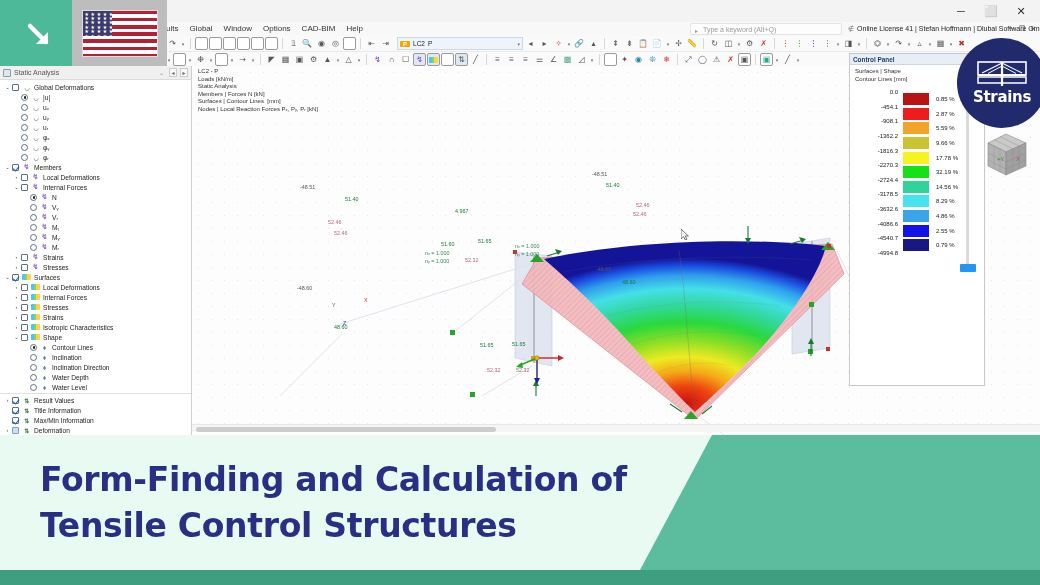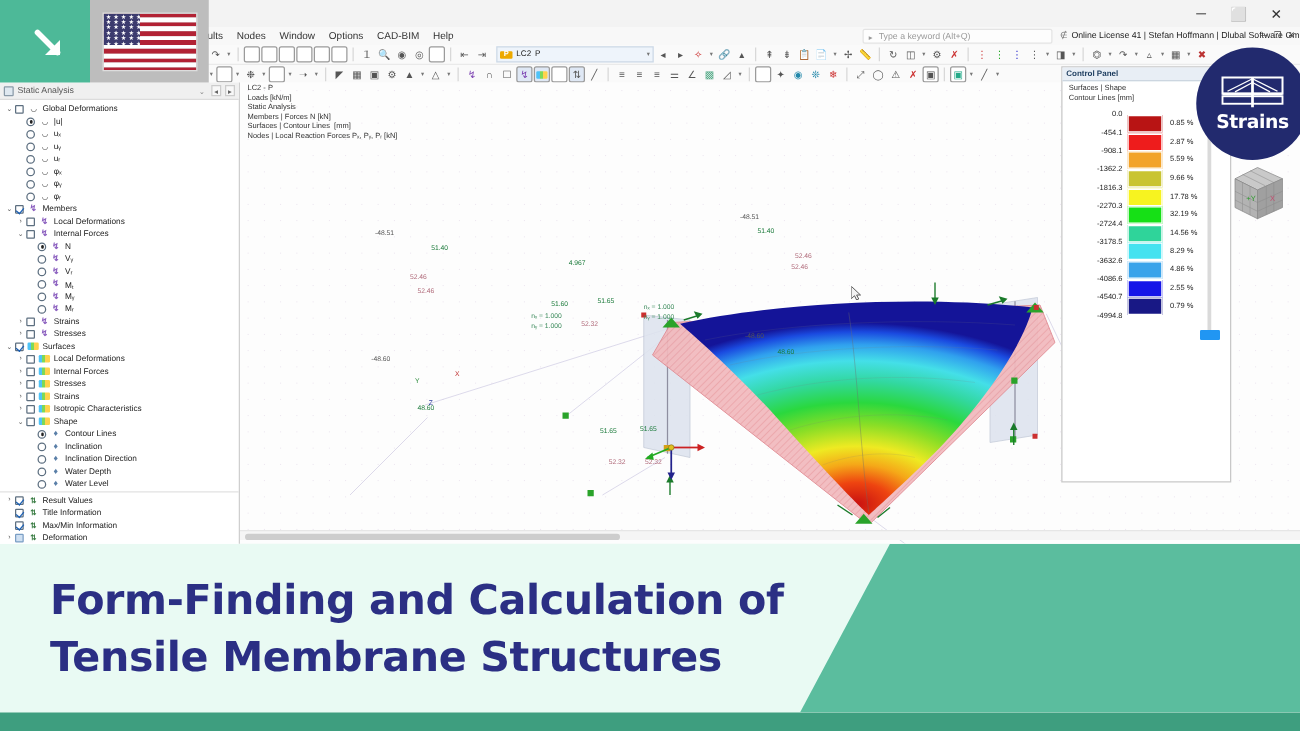--- a/index.html
+++ b/index.html
@@ -177,21 +177,21 @@
     <div class="win-btns">
       <div class="win-btn">─</div>
       <div class="win-btn">⬜</div>
       <div class="win-btn">✕</div>
     </div>
   </div>
 
   <div class="menubar">
     <div class="menu-items">
       <span>sults</span>
-      <span>Nodes</span>
+      <span>Global</span>
       <span>Window</span>
       <span>Options</span>
       <span>CAD-BIM</span>
       <span>Help</span>
     </div>
     <div class="search-pill">
       <span class="caret">▸</span>
       <span>Type a keyword (Alt+Q)</span>
     </div>
     <div class="license">
@@ -860,18 +860,18 @@
       <div class="stripe" style="top:43.44px;background:#b22234"></div>
       <div class="canton"></div>
       <div class="stars">★★★★★★<br>★★★★★<br>★★★★★★<br>★★★★★<br>★★★★★★<br>★★★★★</div>
     </div>
   </div>
 
   <div class="banner">
     <div class="banner-green"></div>
     <div class="banner-title">
       <div>Form-Finding and Calculation of</div>
-      <div>Tensile Membrane Structures</div>
+      <div>Tensile Control Structures</div>
     </div>
     <div class="banner-foot"></div>
   </div>
 
 </div>
 
 </body></html>

